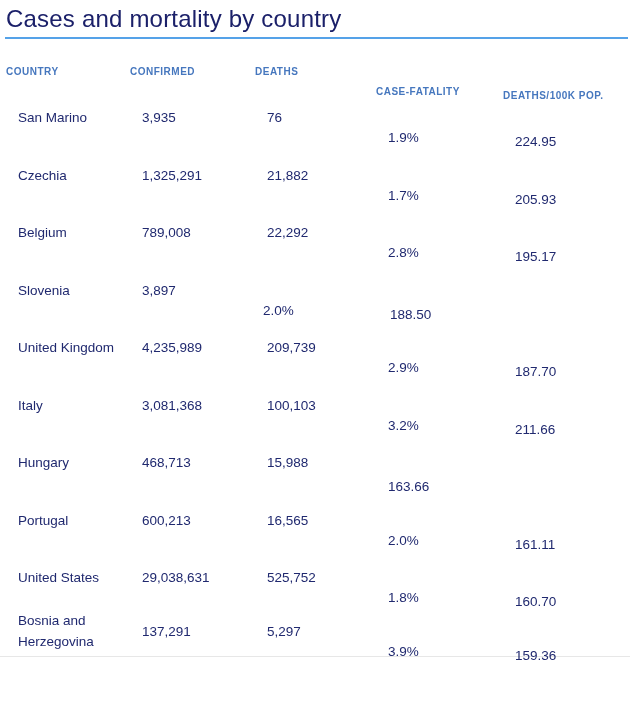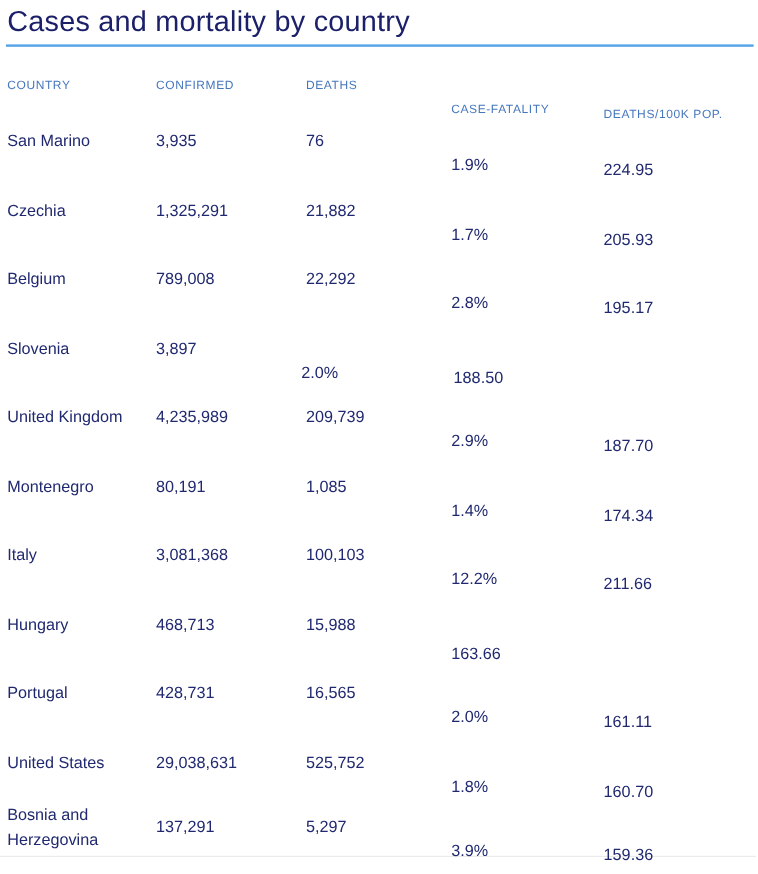--- a/index.html
+++ b/index.html
@@ -24,33 +24,33 @@
     margin: 7px 4px 0 5px;
     height: 2px;
     background: var(--c-divider, #55a2e8);
   }
   .thead {
     display: flex;
     align-items: center;
     margin: 14px 0 0 6px;
     height: 36px;
     font-size: 10px;
-    font-weight: 400;
+    font-weight: 700;
     letter-spacing: 0.5px;
     color: var(--c-header, #4677be);
   }
   .tbody {
     margin: 0 2px 0 0;
     border-bottom: 1px solid var(--c-border, #e7e7e7);
   }
   .row {
     display: flex;
     align-items: center;
     height: 57.5px;
-    padding-left: 6px;
+    padding-left: 18px;
     font-size: 13.5px;
     line-height: 21px;
     color: var(--c-text, #20296f);
     background: #fff;
   }
   .row:last-child { height: 49px; }
   .cell { padding-right: 10px; }
   .c1 { width: 124px; }
   .c2 { width: 125px; }
   .c3 { width: 121px; }
@@ -107,46 +107,39 @@
     </div>
 
     <div class="row">
       <div class="cell c1">United Kingdom</div>
       <div class="cell c2">4,235,989</div>
       <div class="cell c3">209,739</div>
       <div class="cell c4">2.9%</div>
       <div class="cell c5">187.70</div>
     </div>
 
-    <div class="row">
-      <div class="cell c1">Montenegro</div>
-      <div class="cell c2">80,191</div>
-      <div class="cell c3">1,085</div>
-      <div class="cell c4">1.4%</div>
-      <div class="cell c5">174.34</div>
-    </div>
 
     <div class="row">
       <div class="cell c1">Italy</div>
       <div class="cell c2">3,081,368</div>
       <div class="cell c3">100,103</div>
-      <div class="cell c4">12.2%</div>
+      <div class="cell c4">3.2%</div>
       <div class="cell c5">211.66</div>
     </div>
 
     <div class="row">
       <div class="cell c1">Hungary</div>
       <div class="cell c2">468,713</div>
       <div class="cell c3">15,988</div>
       <div class="cell c5">163.66</div>
     </div>
 
     <div class="row">
       <div class="cell c1">Portugal</div>
-      <div class="cell c2">428,731</div>
+      <div class="cell c2">600,213</div>
       <div class="cell c3">16,565</div>
       <div class="cell c4">2.0%</div>
       <div class="cell c5">161.11</div>
     </div>
 
     <div class="row">
       <div class="cell c1">United States</div>
       <div class="cell c2">29,038,631</div>
       <div class="cell c3">525,752</div>
       <div class="cell c4">1.8%</div>

